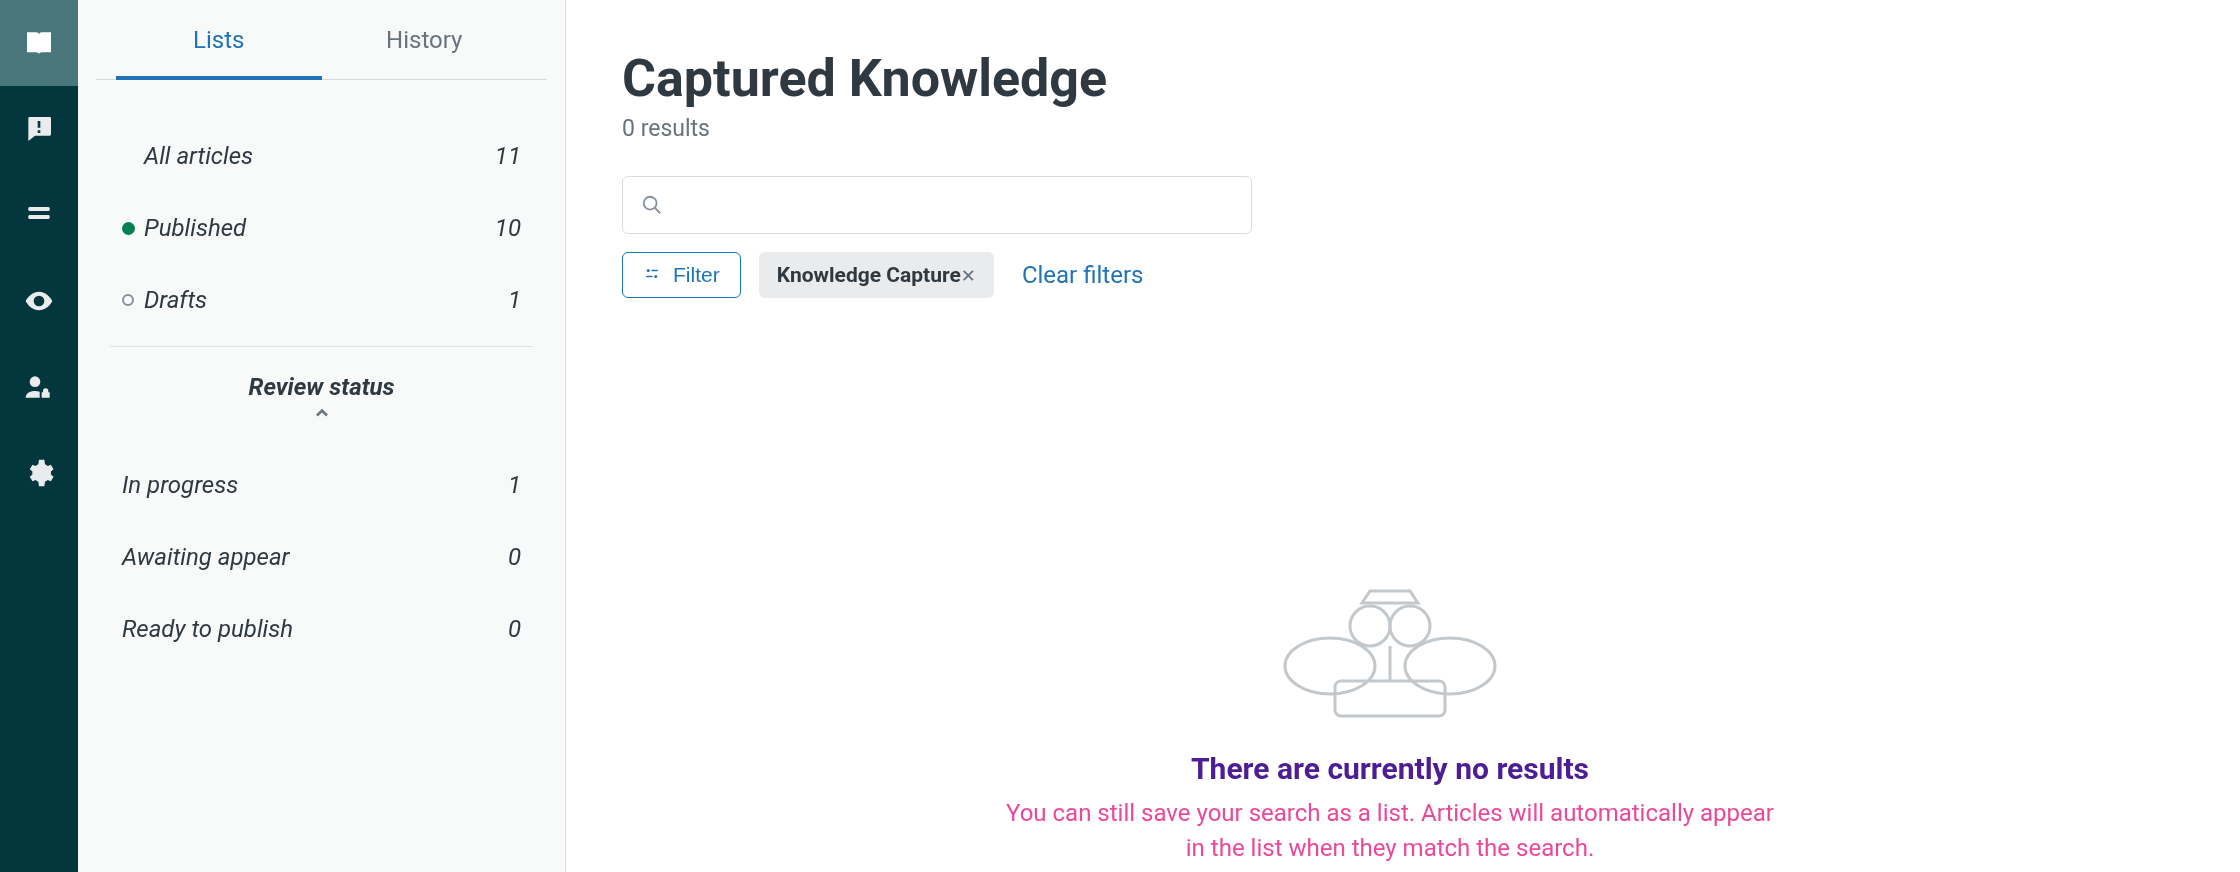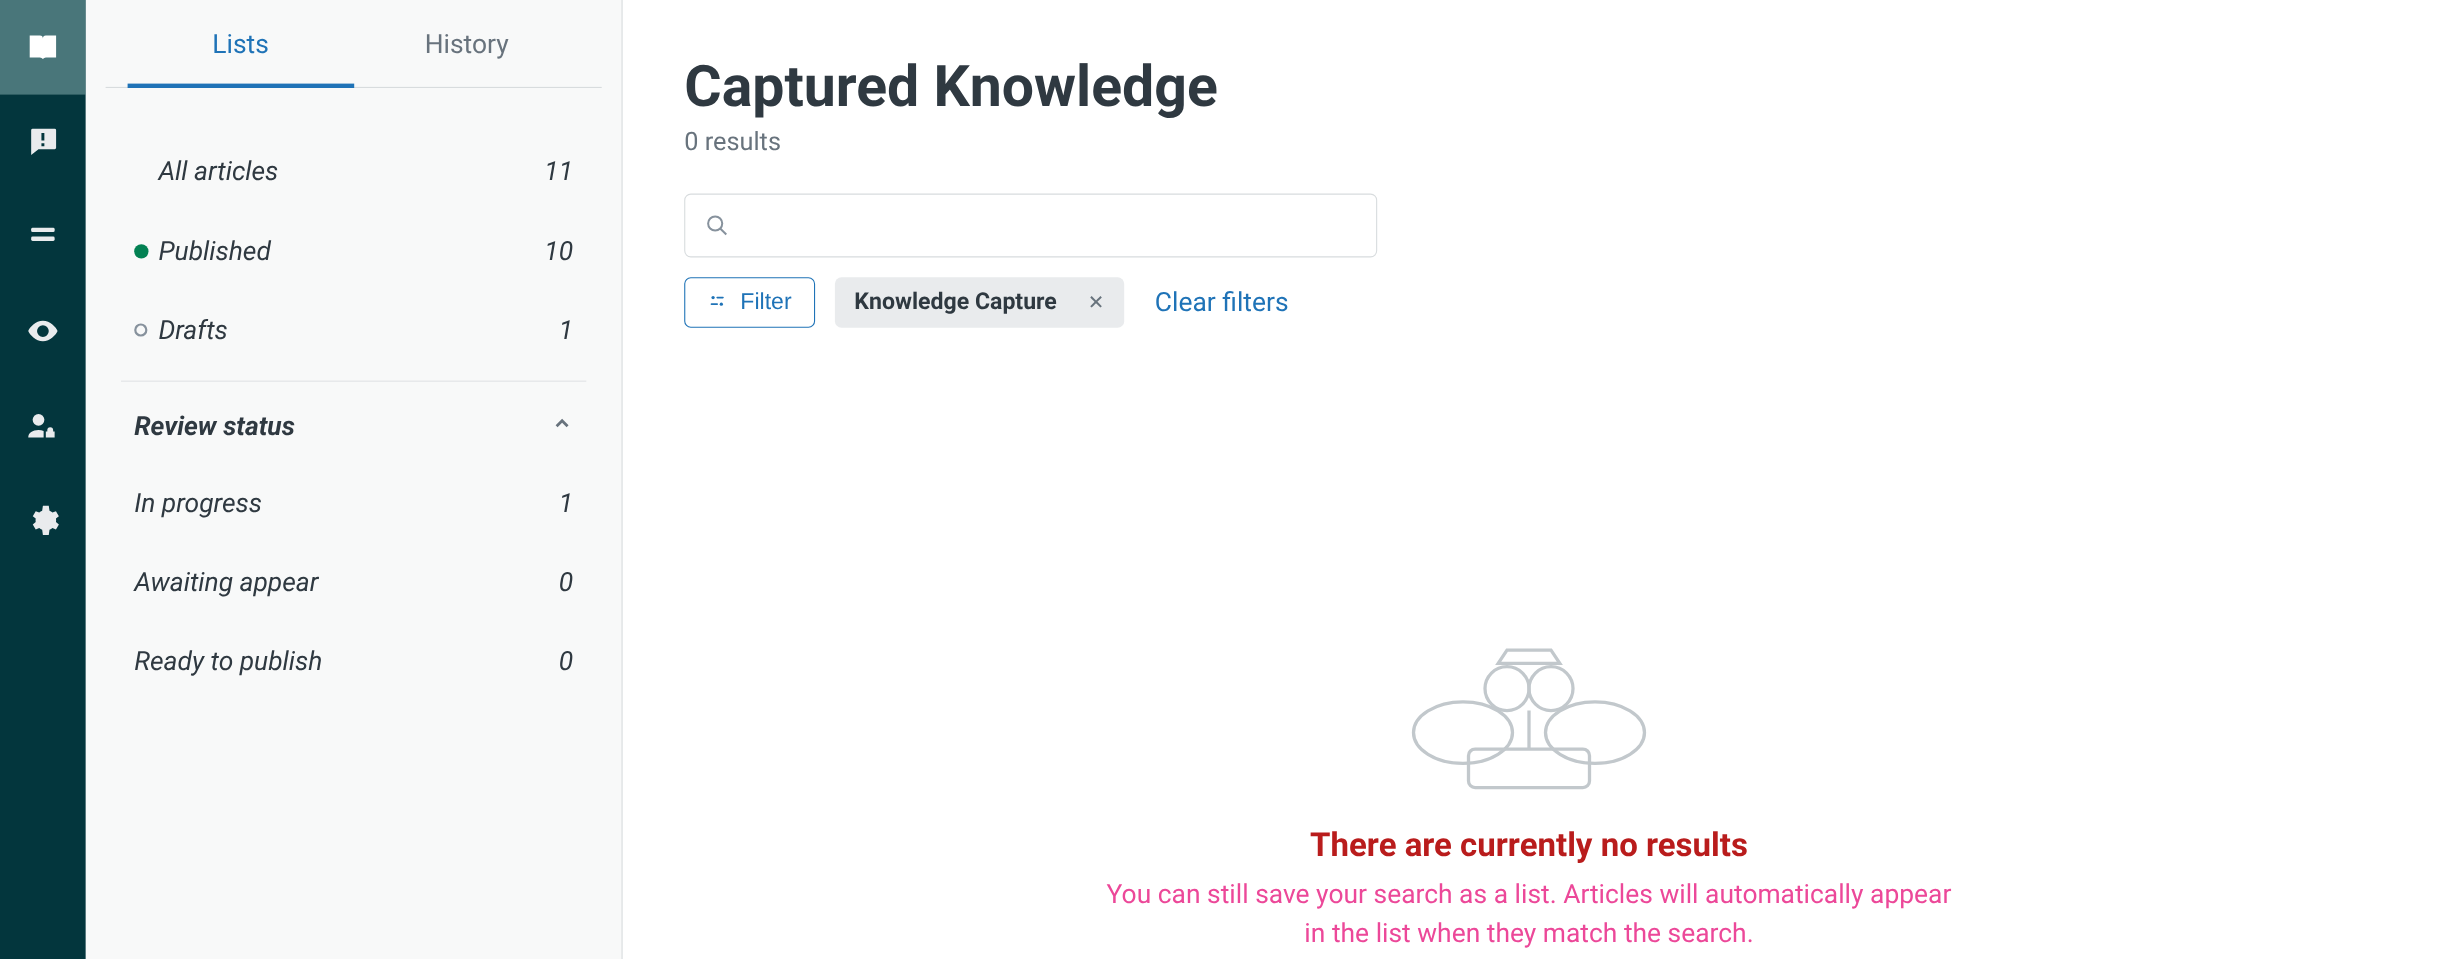--- a/index.html
+++ b/index.html
@@ -96,20 +96,21 @@
     margin: 10px 2px 2px;
   }
   .section-header {
     display: flex;
     align-items: center;
     padding: 24px 14px 20px;
     font-size: 24px;
     font-weight: 700;
     color: #2f3941;
     cursor: pointer;
+    flex-direction: column;
   }
   .section-header .label { flex: 1; }
   .chevron { color: #68737d; }
 
   
   .main {
     flex: 1;
     padding: 48px 56px 0;
     overflow: hidden;
   }
@@ -142,21 +143,21 @@
   .filter-row { display: flex; align-items: center; gap: 18px; }
   .filter-btn {
     display: flex; align-items: center; gap: 12px;
     height: 46px; padding: 0 20px;
     border: 1px solid #1f73b7; border-radius: 6px;
     color: #1f73b7; background: #fff;
     font-size: 21px; cursor: pointer;
   }
   .filter-btn svg { width: 18px; height: 18px; }
   .chip {
-    display: flex; align-items: center; gap: 28px;
+    display: flex; align-items: center; gap: 0;
     height: 46px; padding: 0 18px;
     background: #e9ebed; border-radius: 6px;
     font-size: 21px; font-weight: 700; color: #2f3941;
   }
   .chip .x { font-weight: 400; color: #68737d; cursor: pointer; font-size: 18px; }
   .clear-link {
     color: #1f73b7; font-size: 24px; cursor: pointer;
     margin-left: 10px;
   }
 
@@ -166,21 +167,21 @@
     right: 0;
     bottom: 0;
     width: 1700px;
     padding: 0 0 6px;
     display: flex;
     flex-direction: column;
     align-items: center;
     text-align: center;
   }
   .illus { width: 230px; height: 150px; margin-bottom: 20px; color:#c2c8cc; }
-  .empty-title { font-size: 30px; font-weight: 700; color: #b91c1c; margin-bottom: 10px; }
+  .empty-title { font-size: 30px; font-weight: 700; color: #4c1d95; margin-bottom: 10px; }
   .empty-body  { font-size: 24px; color: #ec4899; line-height: 1.45; max-width: 780px; }
   .main { position: relative; }
 </style>
 </head>
 <body>
 
 <nav class="rail">
   <div class="rail-item active">
     <svg viewBox="0 0 24 24" fill="currentColor">
         <path d="M3 4h7a2 2 0 0 1 2 2v14a3 3 0 0 0-2-1H3V4zm18 0h-7a2 2 0 0 0-2 2v14a3 3 0 0 1 2-1h7V4z"></path>

